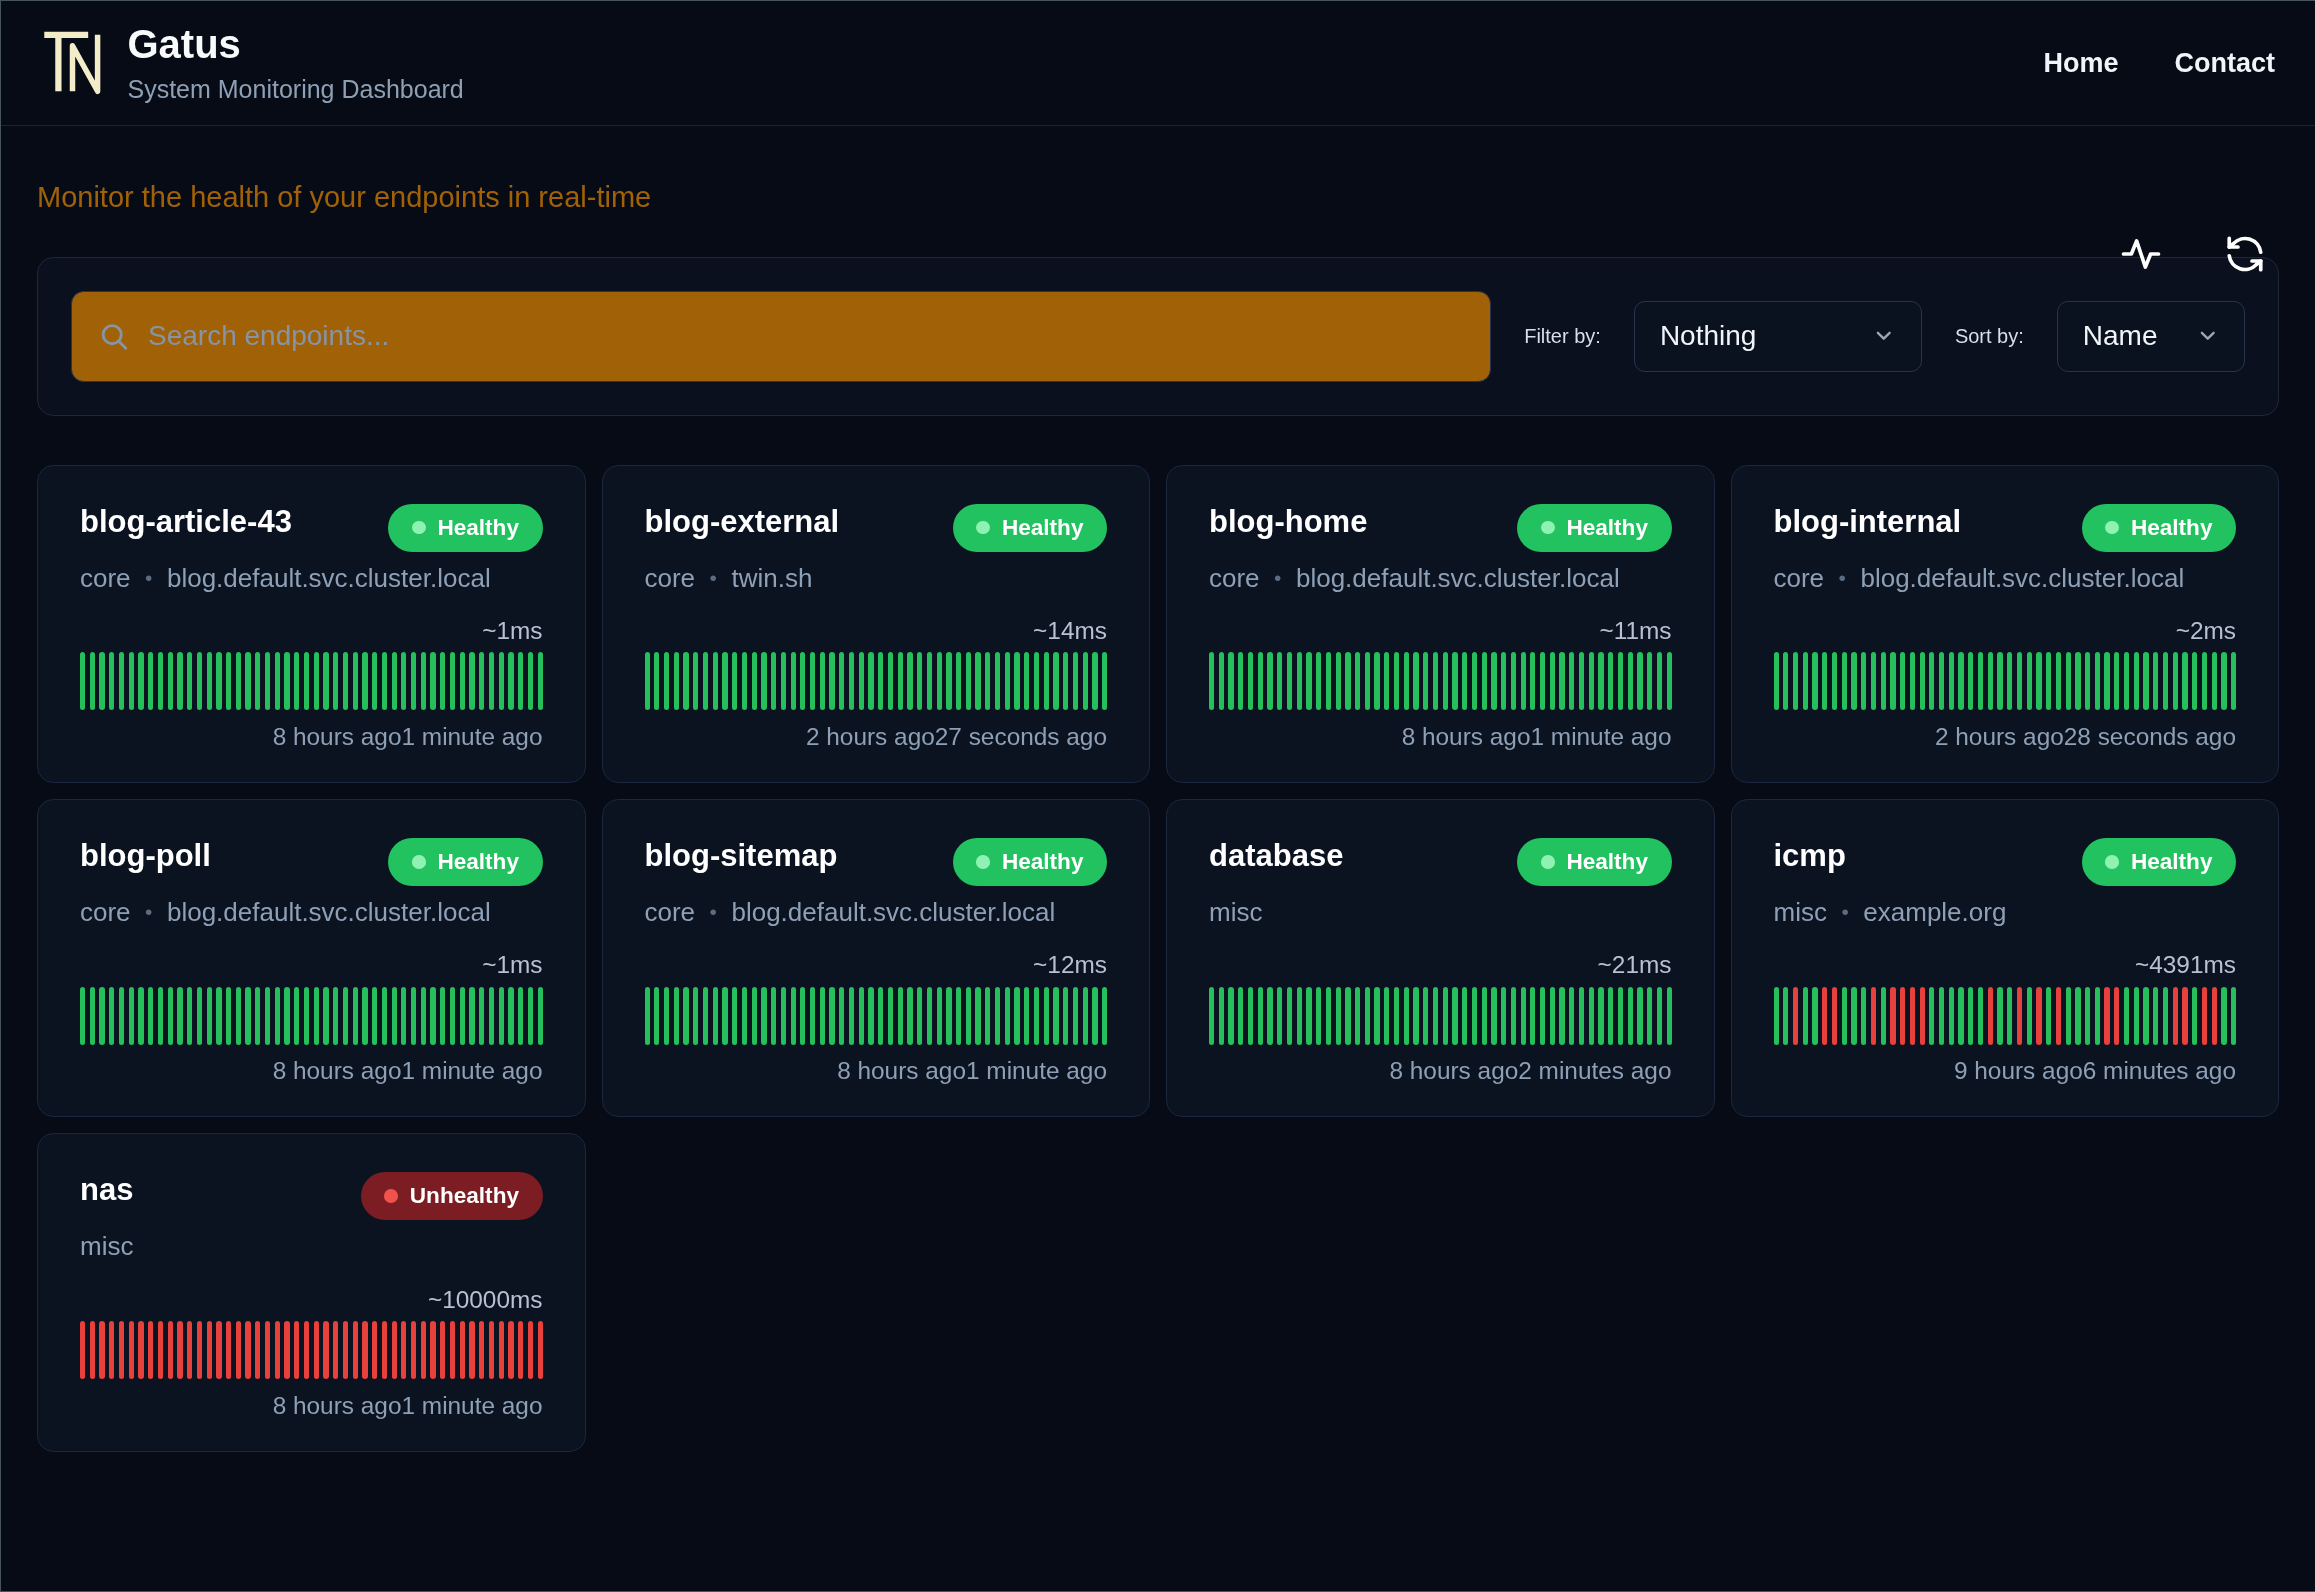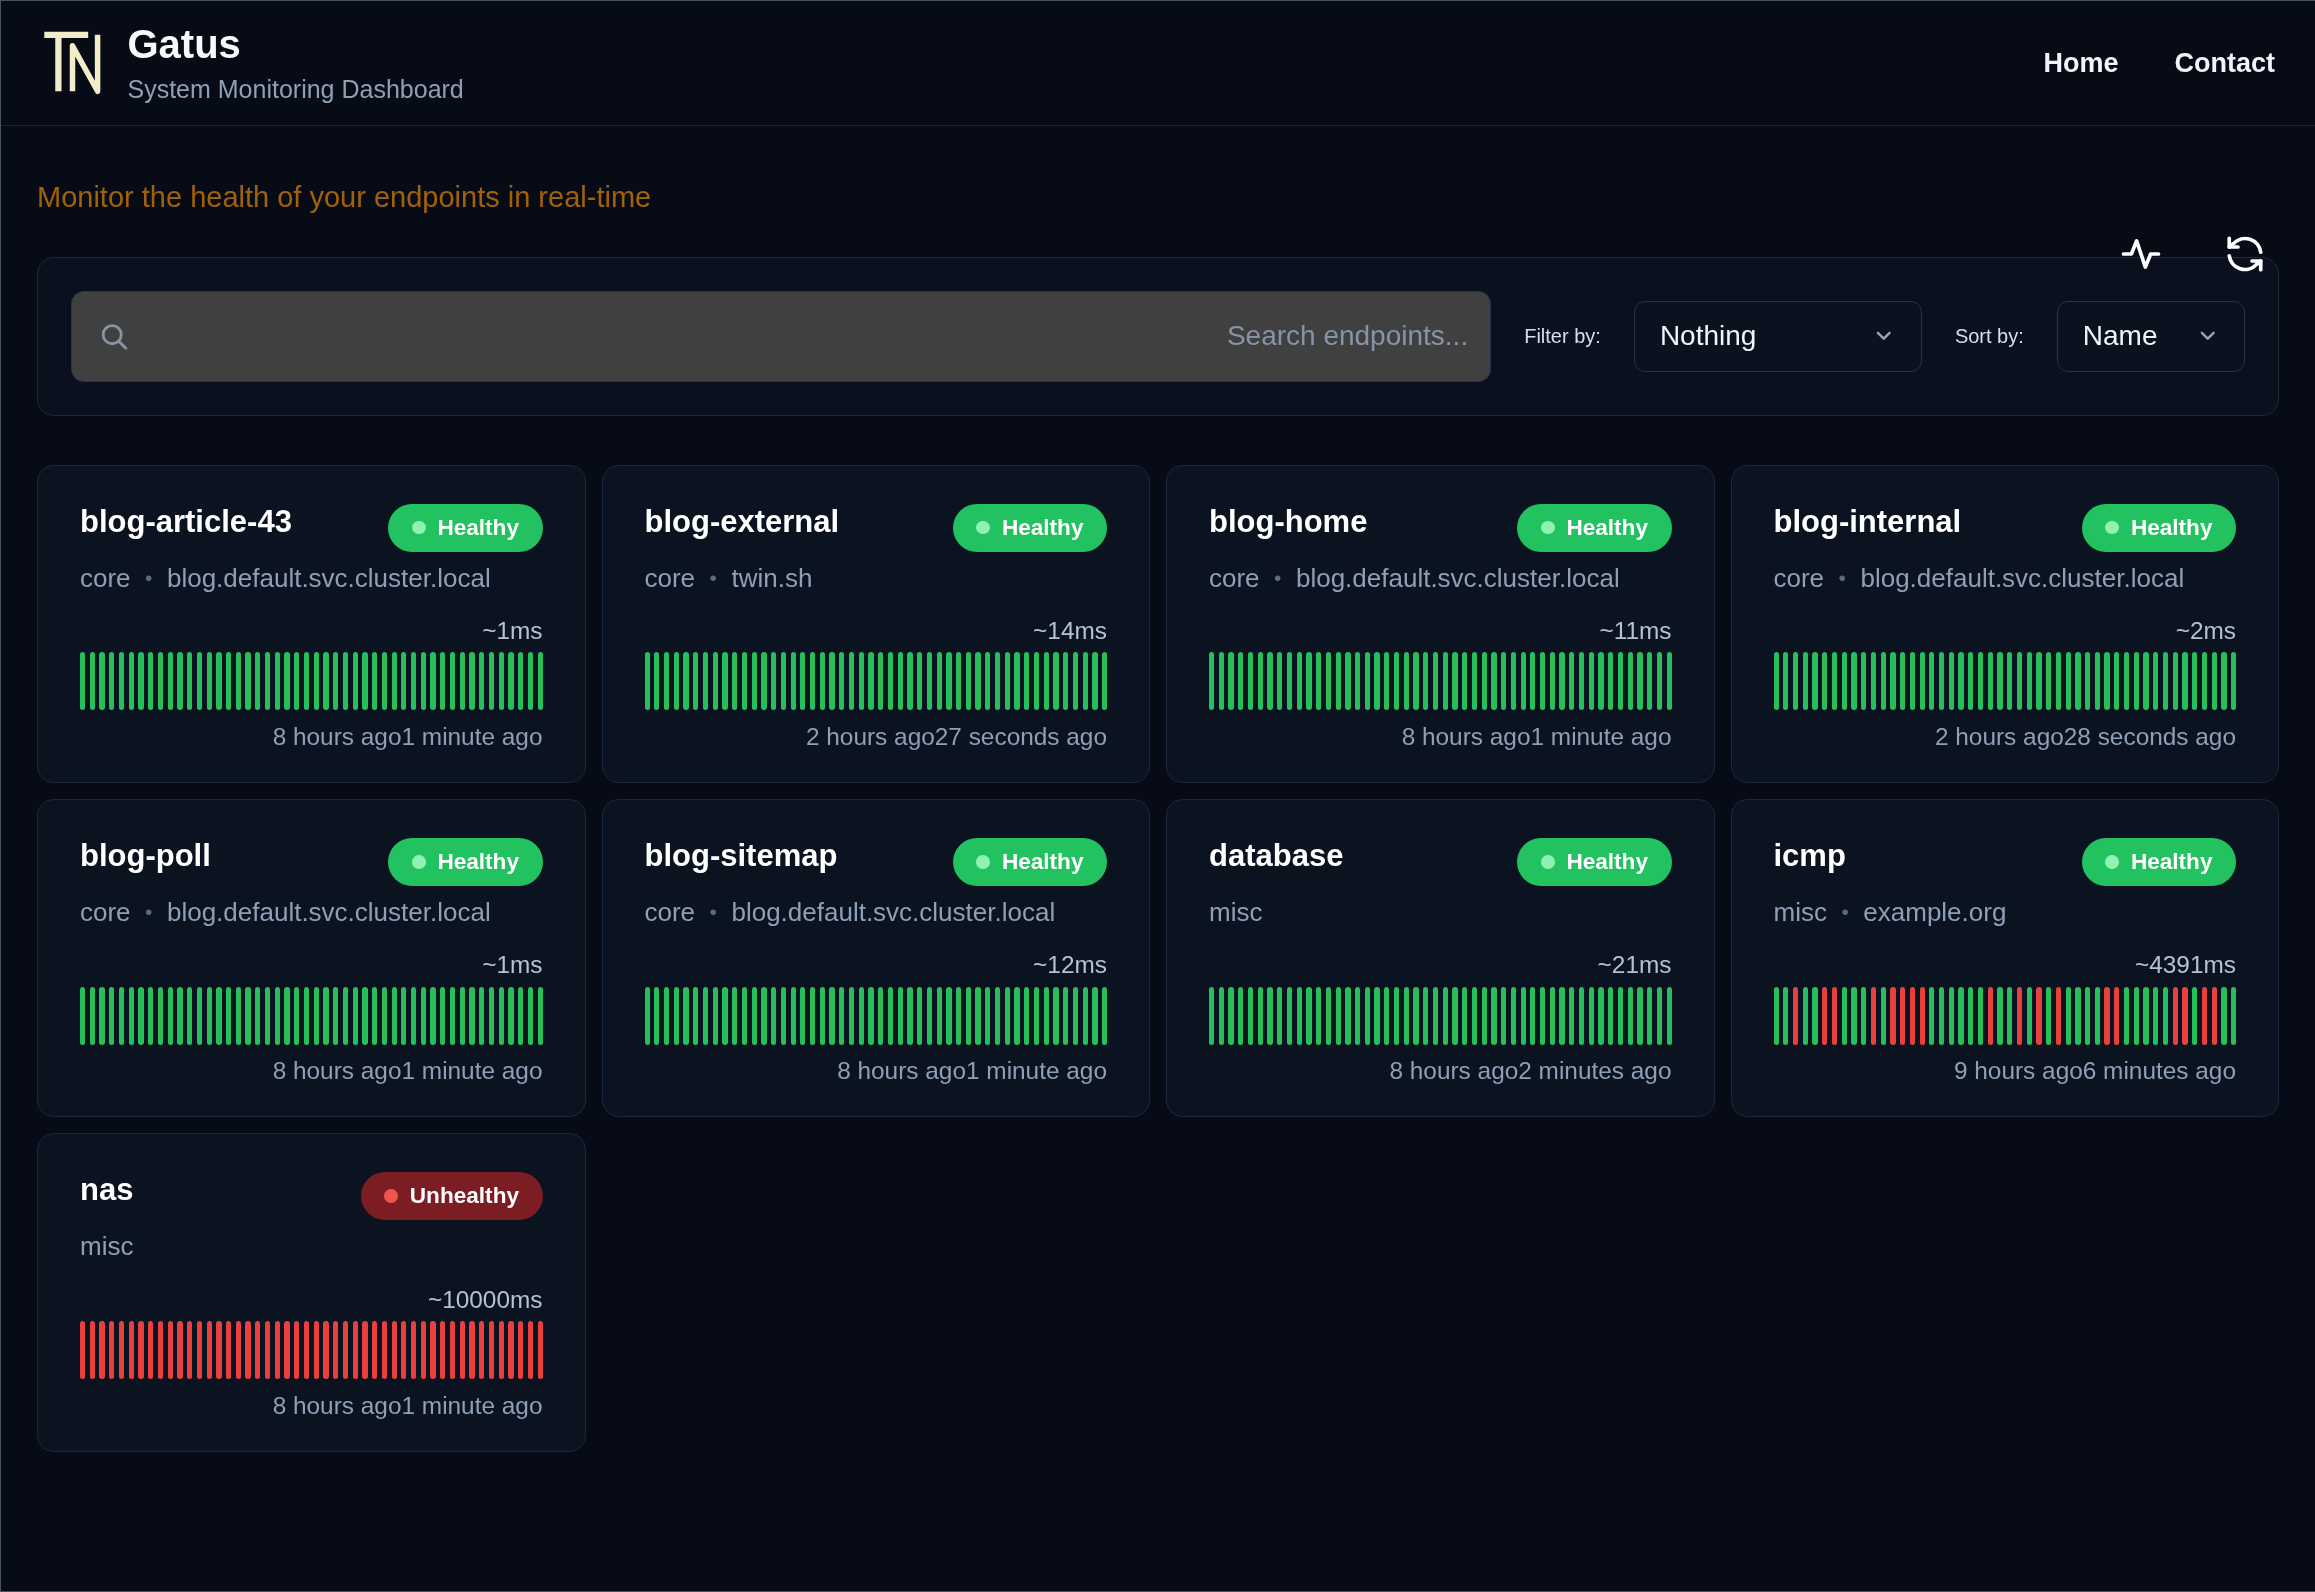--- a/index.html
+++ b/index.html
@@ -39,23 +39,23 @@
     margin-top: 43px;
     display: flex; align-items: center; gap: 33px;
     background: #0a101d;
     border: 0.9px solid #1d293b; border-radius: 16.3px;
     padding: 33px;
   }
   .search-wrap { position: relative; flex: 1; }
   .search-wrap svg { position: absolute; left: 27px; top: 50%; transform: translateY(-50%); }
   .search-input {
     width: 100%; height: 91px;
-    background: #404040; border: 0.9px solid #273449; border-radius: 12.7px;
+    background: #a16207; border: 0.9px solid #273449; border-radius: 12.7px;
     color: #e2e8f0; font-size: 28px; font-family: "Liberation Sans", sans-serif;
-    padding: 0 22px 0 76px; outline: none; text-align: right;
+    padding: 0 22px 0 76px; outline: none;
   }
   .search-input::placeholder { color: #8794a6; }
   .tb-label { font-size: 20px; color: #d7dfe9; white-space: nowrap; }
   .select {
     display: flex; align-items: center; justify-content: space-between; gap: 38px;
     height: 71px; padding: 0 25px;
     background: #0a111f; border: 0.9px solid #273449; border-radius: 11px;
     font-size: 28px; color: #f1f5f9; cursor: pointer; white-space: nowrap;
   }
   .select-filter { min-width: 288px; }

